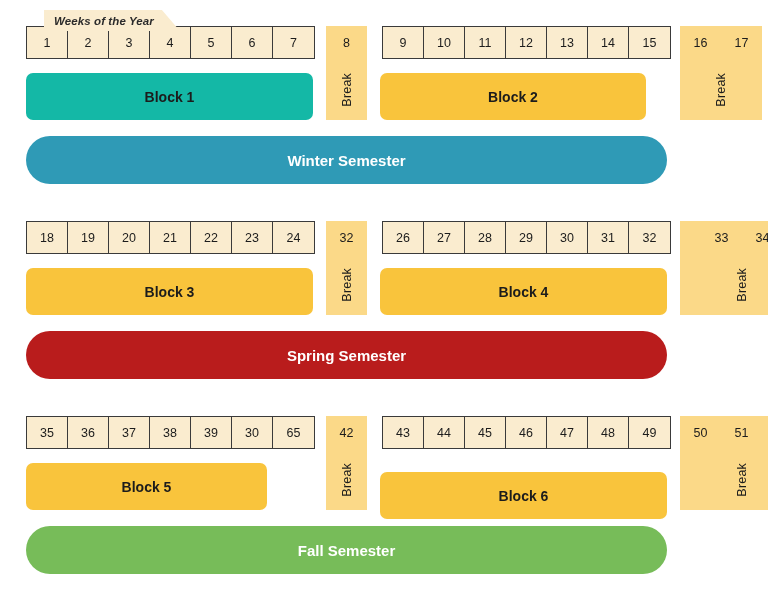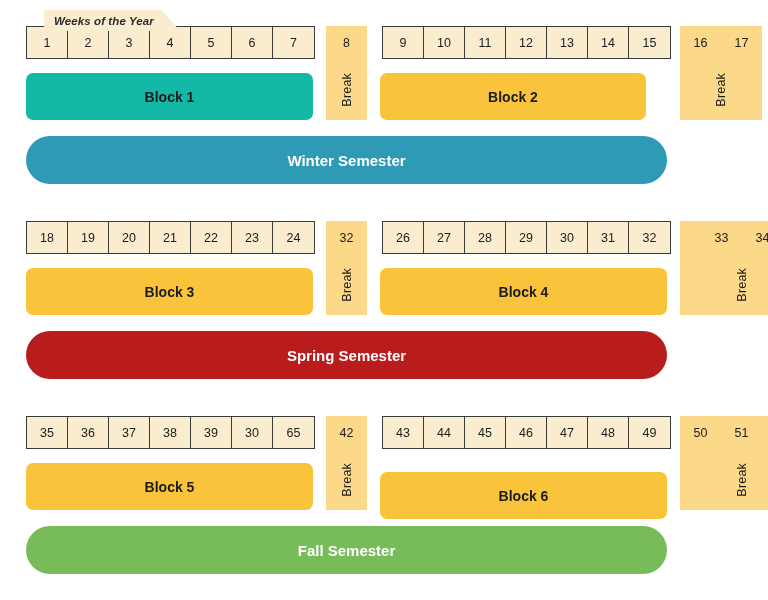--- a/index.html
+++ b/index.html
@@ -276,19 +276,19 @@
         <div class="break-col" style="left: 680px; width: 123px; height: 94px; background: rgb(251, 217, 136);">
           <div class="break-weeks">
             <div class="break-week-num">50</div>
             <div class="break-week-num">51</div>
             <div class="break-week-num">52</div>
           </div>
           <div class="break-label">
             <span>Break</span>
           </div>
         </div>
-        <div class="block-bar" style="left: 26px; top: 47px; width: 287px; background: rgb(249, 196, 60);">Block 5</div>
+        <div class="block-bar" style="left: 26px; top: 47px; width: 241px; background: rgb(249, 196, 60);">Block 5</div>
         <div class="block-bar" style="left: 380px; top: 56px; width: 287px; background: rgb(249, 196, 60);">Block 6</div>
         <div class="semester-bar" style="top: 110px; width: 641px; background: rgb(119, 188, 89);">Fall Semester</div>
       </div>
     </div>
 
 </div>
 
 </body></html>

